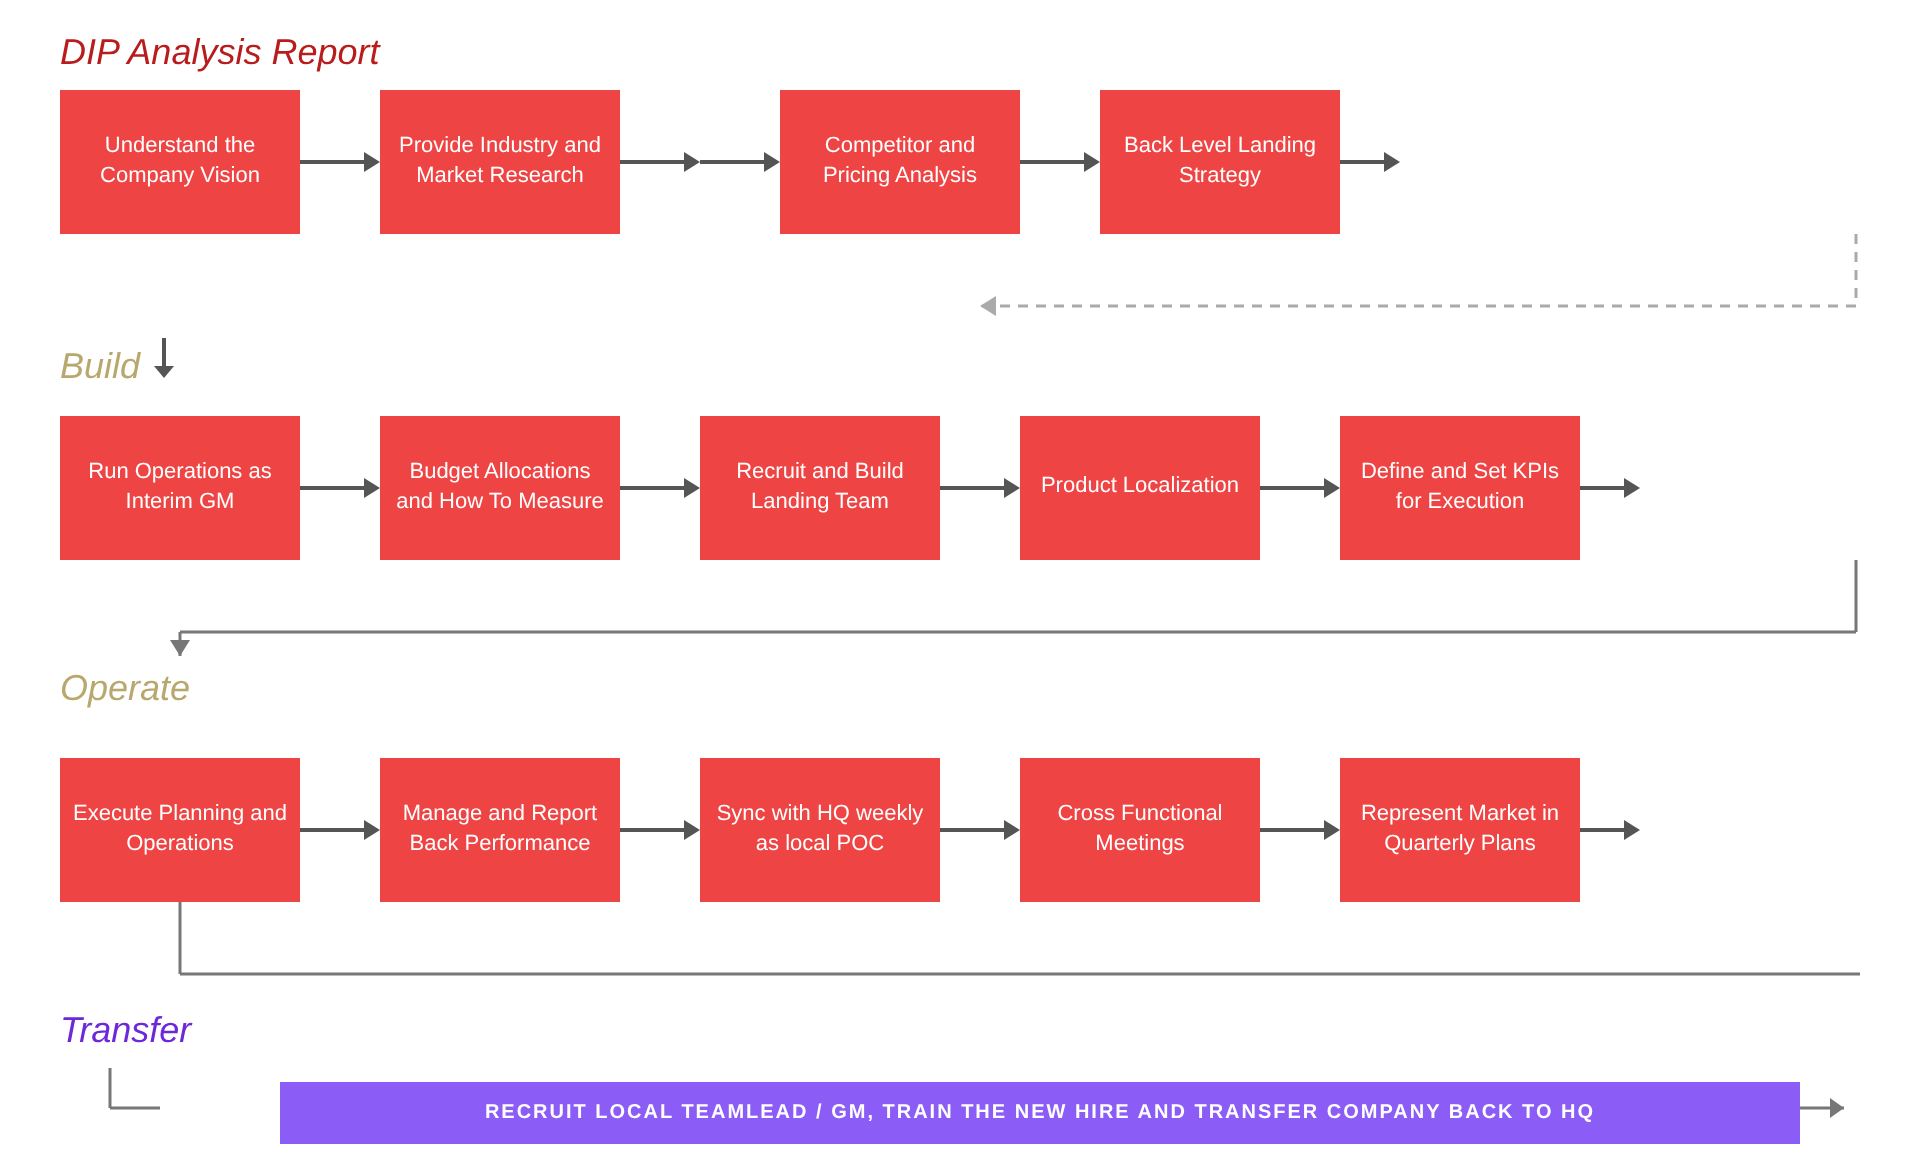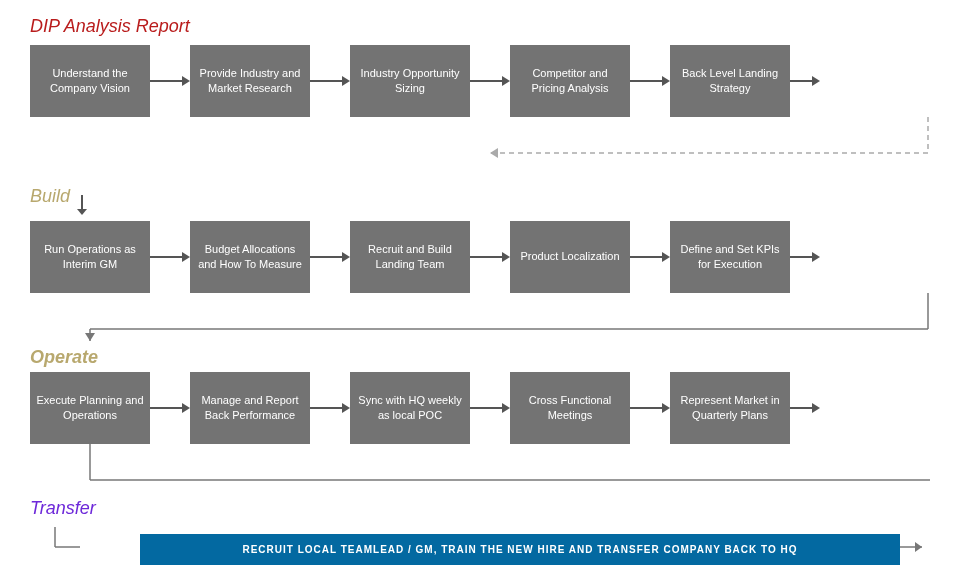--- a/index.html
+++ b/index.html
@@ -25,21 +25,21 @@
       margin-bottom: 8px;
       margin-top: 6px;
     }
     .label-dip { color: #b91c1c; }
     .label-build { color: #b8a86e; }
     .label-operate { color: #b8a86e; }
     .label-transfer { color: #6d28d9; }
 
     
     .box {
-      background: #737373;
+      background: #ef4444;
       color: #fff;
       font-size: 11px;
       text-align: center;
       font-weight: 500;
       width: 120px;
       min-height: 72px;
       display: flex;
       align-items: center;
       justify-content: center;
       padding: 8px 6px;
@@ -103,21 +103,21 @@
       right: 0;
       top: 50%;
       transform: translateY(-50%);
       border-top: 5px solid transparent;
       border-bottom: 5px solid transparent;
       border-left: 8px solid #555;
     }
 
     
     .transfer-bar {
-      background: #0369a1;
+      background: #8b5cf6;
       color: #fff;
       font-size: 10px;
       font-weight: bold;
       letter-spacing: 1px;
       text-align: center;
       padding: 10px;
       width: 820px;
       margin-left: 60px;
       margin-top: 4px;
       position: relative;
@@ -128,23 +128,23 @@
 
     .transfer-row {
       display: flex;
       align-items: center;
       margin-top: 4px;
     }
 
     
     .build-label-row {
       display: flex;
-      align-items: flex-end;
+      align-items: flex-start;
       margin-bottom: 6px;
-      margin-top: 15px;
+      margin-top: 2px;
     }
     .down-arrow {
       width: 12px;
       height: 20px;
       position: relative;
       margin-left: 6px;
       margin-top: 2px;
     }
     .down-arrow::before {
       content: '';
@@ -172,21 +172,20 @@
 
 <div class="diagram-container">
 
   <div class="section-label label-dip">DIP Analysis Report</div>
 
   <div style="display:flex; align-items:center; position:relative;">
     <div class="box">Understand the Company Vision</div>
     <div class="arrow"></div>
     <div class="box">Provide Industry and Market Research</div>
     <div class="arrow"></div>
-    <div class="box">Industry Opportunity Sizing</div>
     <div class="arrow"></div>
     <div class="box">Competitor and Pricing Analysis</div>
     <div class="arrow"></div>
     <div class="box">Back Level Landing Strategy</div>
     <div class="arrow-end"></div>
   </div>
 
   <div style="position:relative; height:48px; width:100%;">
     <svg width="900" height="48" style="position:absolute;top:0;left:0;">
 
@@ -221,21 +220,21 @@
 
       <line x1="898" y1="0" x2="898" y2="36" stroke="#777" stroke-width="1.5"></line>
 
       <line x1="898" y1="36" x2="60" y2="36" stroke="#777" stroke-width="1.5"></line>
 
       <line x1="60" y1="36" x2="60" y2="48" stroke="#777" stroke-width="1.5"></line>
       <polygon points="60,48 55,40 65,40" fill="#777"></polygon>
     </svg>
   </div>
 
-  <div class="section-label label-operate" style="margin-bottom:4px;font-weight:bold;">Operate</div>
+  <div class="section-label label-operate" style="margin-bottom:24px;">Operate</div>
 
   <div style="display:flex; align-items:center; position:relative;">
     <div class="box">Execute Planning and Operations</div>
     <div class="arrow"></div>
     <div class="box">Manage and Report Back Performance</div>
     <div class="arrow"></div>
     <div class="box">Sync with HQ weekly as local POC</div>
     <div class="arrow"></div>
     <div class="box">Cross Functional Meetings</div>
     <div class="arrow"></div>

